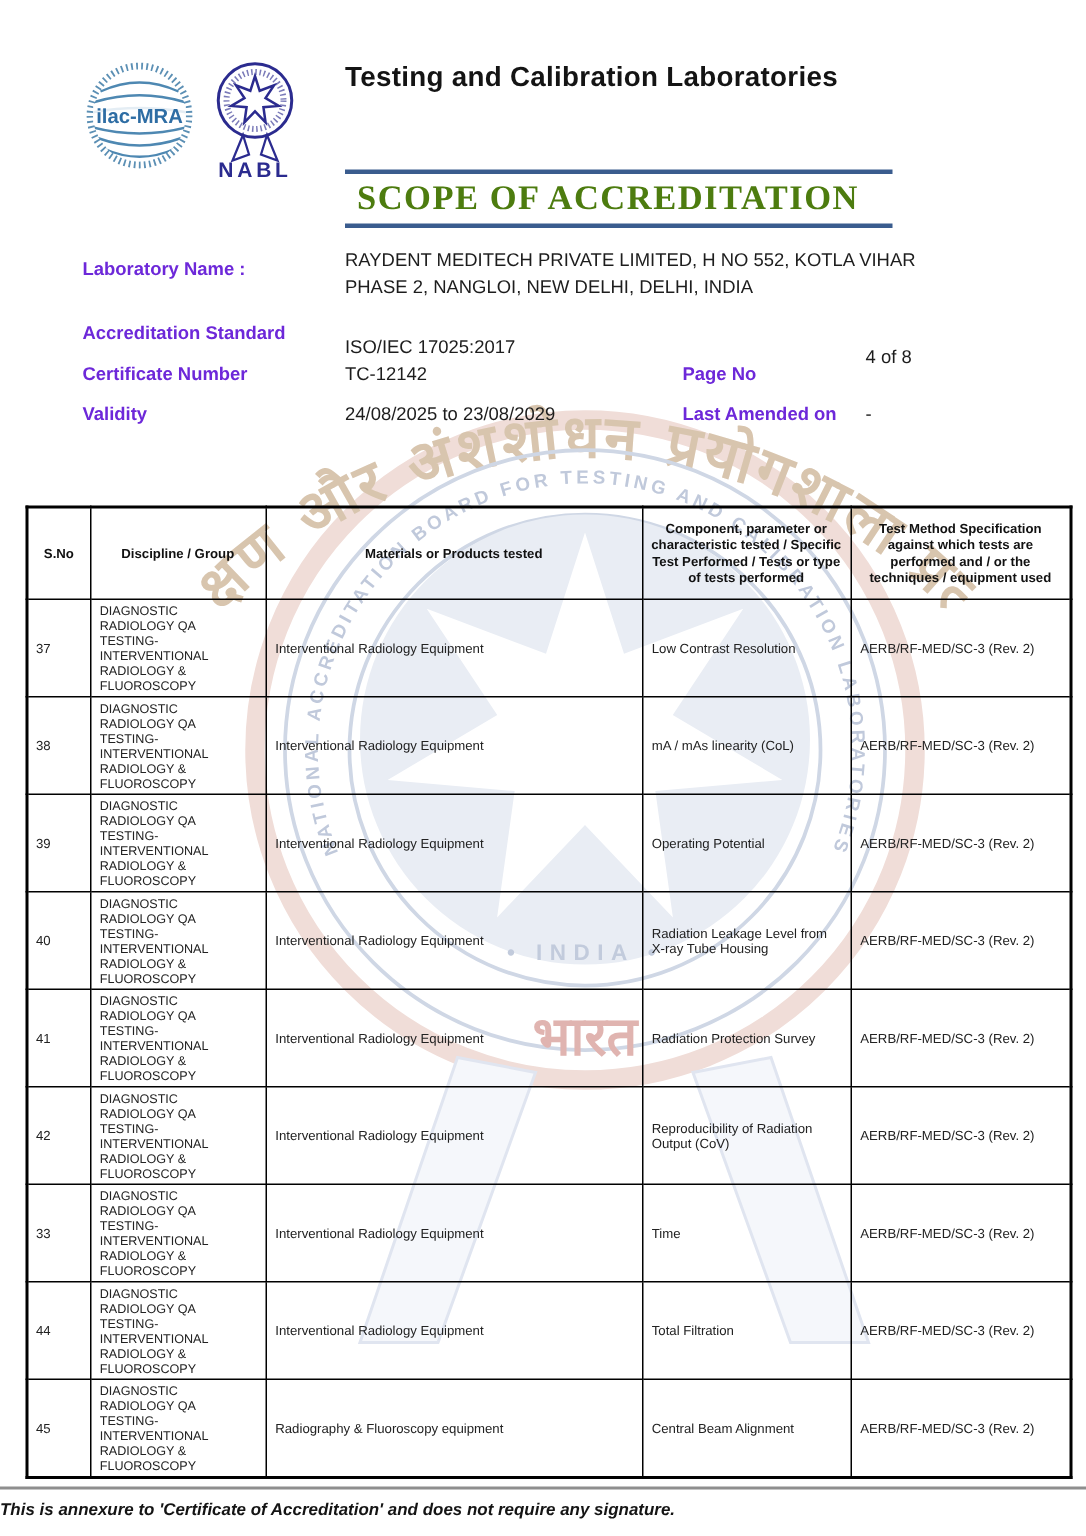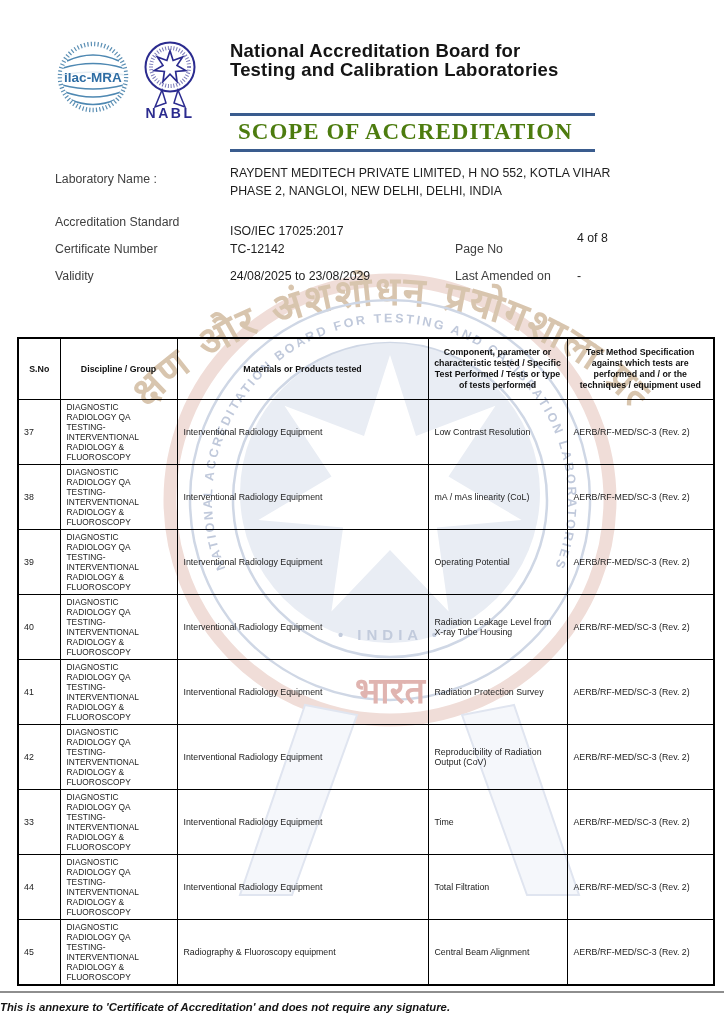--- a/index.html
+++ b/index.html
@@ -16,21 +16,21 @@
   .scope-wrap {
     position:absolute; left:230px; top:113px; width:357px;
     border-top:3px solid #3a5c8e; border-bottom:3px solid #3a5c8e;
     padding:3px 0 4px 8px;
   }
   .scope-title {
     font-family:"Liberation Serif", serif; font-weight:bold;
     font-size:23px; letter-spacing:1px; color:#4d7c0f; white-space:nowrap;
   }
   
-  .info-label { position:absolute; font-size:12.3px; font-weight:normal; color:#404040; white-space:nowrap; }
+  .info-label { position:absolute; font-size:12.3px; font-weight:bold; color:#6d28d9; white-space:nowrap; }
   .info-value { position:absolute; font-size:12.3px; color:#1d1d1d; white-space:nowrap; }
   .info-value.wrap { white-space:normal; width:396px; line-height:18px; }
   
   .watermark { position:absolute; left:70px; top:255px; z-index:0; }
   
   table.scope-table {
     position:absolute; left:17px; top:337px; width:696px; z-index:2;
     border-collapse:collapse; table-layout:fixed; background:transparent;
     border:2.5px solid #000;
   }
@@ -110,21 +110,20 @@
     <circle cx="28" cy="27" r="24.5" fill="#ffffff" stroke="#2b2b8f" stroke-width="2"></circle>
     <circle cx="28" cy="27" r="19" fill="none" stroke="#7a7ab8" stroke-width="4" stroke-dasharray="1,1.8"></circle>
     <circle cx="28" cy="27" r="15" fill="#ffffff"></circle>
     <path transform="translate(28,27) scale(0.12) translate(-320,-235)" d="M320,100 L346,180.9 L425.5,150.8 L378.5,221.6 L451.6,265 L366.9,272.4 L378.6,356.6 L320,295 L261.4,356.6 L273.1,272.4 L188.4,265 L261.5,221.6 L214.5,150.8 L294,180.9 Z" fill="#ffffff" stroke="#2b2b8f" stroke-width="14"></path>
     <path d="M20,50 L13,67 L24,63 Z" fill="#ffffff" stroke="#2b2b8f" stroke-width="1.5"></path>
     <path d="M36,50 L43,67 L32,63 Z" fill="#ffffff" stroke="#2b2b8f" stroke-width="1.5"></path>
     <text x="28" y="78" font-family="'Liberation Sans', sans-serif" font-size="14" font-weight="bold" fill="#2b2b8f" letter-spacing="2.5" text-anchor="middle">NABL</text>
   </svg>
 
   <div class="org-title">
-    <div>National Accreditation Board for</div>
     <div>Testing and Calibration Laboratories</div>
   </div>
 
   <div class="scope-wrap">
     <span class="scope-title">SCOPE OF ACCREDITATION</span>
   </div>
 
   <div class="info-label" style="left:55px; top:172px;">Laboratory Name :</div>
   <div class="info-value wrap" style="left:230px; top:164px;">RAYDENT MEDITECH PRIVATE LIMITED, H NO 552, KOTLA VIHAR PHASE 2, NANGLOI, NEW DELHI, DELHI, INDIA</div>
 

